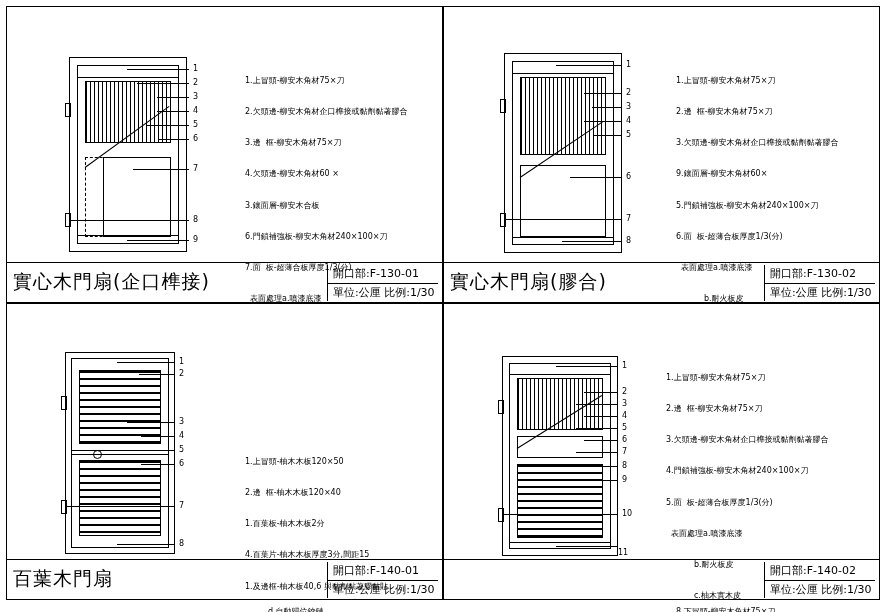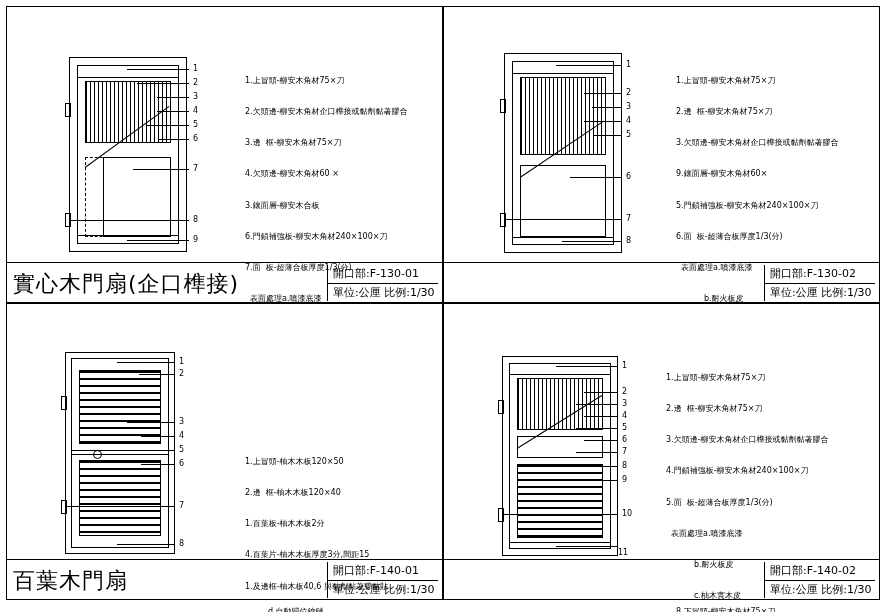--- a/index.html
+++ b/index.html
@@ -8,21 +8,21 @@
 
   
   .quad{position:absolute;border:1px solid #000;box-sizing:border-box;background:#fff;}
   .q1{left:6px;  top:6px;   width:437px; height:297px;}
   .q2{left:443px;top:6px;   width:437px; height:297px;}
   .q3{left:6px;  top:303px; width:437px; height:297px;}
   .q4{left:443px;top:303px; width:437px; height:297px;}
 
   
   .titlebar{position:absolute;left:0;right:0;bottom:0;height:40px;border-top:1px solid #000;box-sizing:border-box;}
-  .tb-name{position:absolute;left:6px;top:6px;font-size:22px;letter-spacing:1px;white-space:nowrap;text-align:center;}
+  .tb-name{position:absolute;left:6px;top:6px;font-size:19px;letter-spacing:1px;white-space:nowrap;text-align:center;}
   .tb-code{position:absolute;right:4px;top:2px;width:110px;border-left:1px solid #000;height:36px;}
   .tb-code div{font-size:11px;padding-left:5px;line-height:18px;white-space:nowrap;}
   .tb-code .l2{border-top:1px solid #000;}
 
   
   .notes{position:absolute;font-size:8px;line-height:10.4px;white-space:pre;letter-spacing:0px;}
 
   
   .draw{position:absolute;}
   .ln{position:absolute;background:#000;}
@@ -163,20 +163,21 @@
       <div>   與角材膠合處使用黏劑黏著膠膠合</div>
       <div>7.較  鏈-#304不銹鋼鉸鏈共1只,長度102(4 )</div>
       <div>   材質:a.合頁鉸鏈</div>
       <div>         b.旗型鉸鏈</div>
       <div>         c.鉸鏈鉸鏈</div>
       <div>         d.自動歸位鉸鏈</div>
       <div>8.下冒頭-柳安木角材75×刀</div>
     </div>
 
     <div class="titlebar">
+      <div class="tb-name">實心木門扇(膠合)</div>
       <div class="tb-code">
         <div class="l1">開口部:F-130-02</div>
         <div class="l2">單位:公厘 比例:1/30</div>
       </div>
     </div>
   </div>
 
   <div class="quad q3">
     <div class="draw">
       <div class="rect" style="left:58px;top:48px;width:110px;height:202px;"></div>

